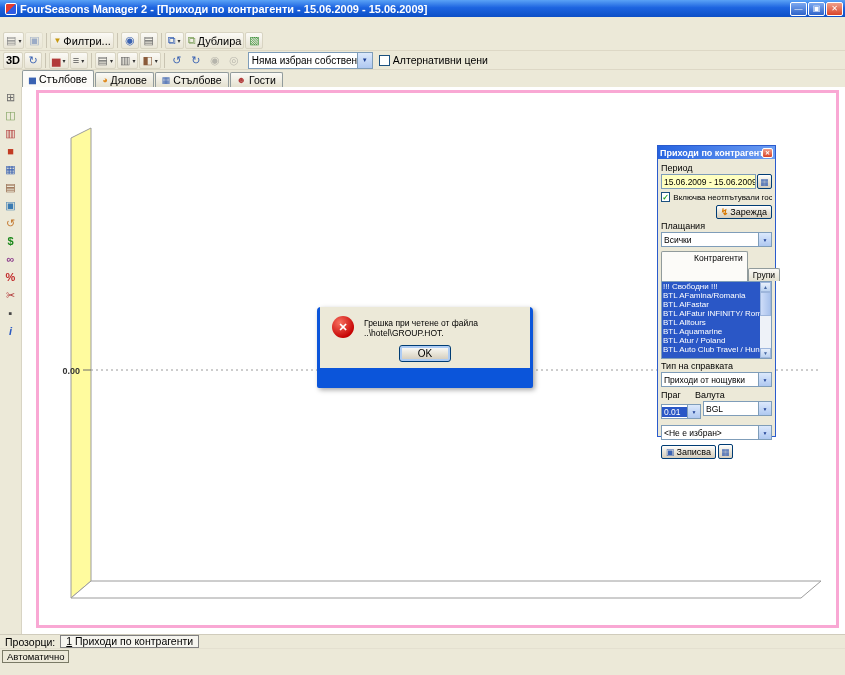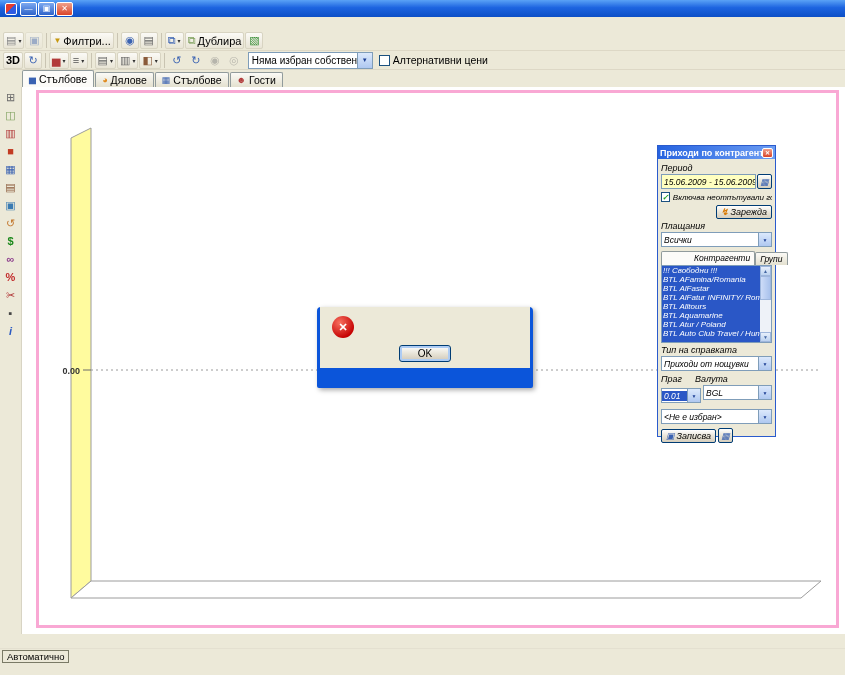--- a/index.html
+++ b/index.html
@@ -67,21 +67,21 @@
   .chart-frame svg { position:absolute; left:0; top:0; }
 
   
   .panel { position:absolute; left:657px; top:145px; width:119px; height:292px;
     border:1px solid #2A5BCD; background:#ECE9D8; font-size:9px; z-index:5; }
   .panel-title { height:13px; background:linear-gradient(90deg,#2663E0,#6C9CF2); color:#fff;
     font-weight:bold; font-size:9px; display:flex; align-items:center; padding:0 2px; }
   .panel-title .ptxt { flex:1; white-space:nowrap; overflow:hidden; }
   .pclose { width:11px; height:10px; background:linear-gradient(#F0A08A,#D8442A); border:1px solid #fff;
     border-radius:2px; color:#fff; font-size:6px; line-height:8px; text-align:center; }
-  .pbody { padding:2px 3px;font-style:italic; }
+  .pbody { padding:2px 3px; }
   .plabel { font-size:9px; margin-top:2px; white-space:nowrap; }
   .prow { display:flex; align-items:center; margin-top:1px; }
   .pdate { flex:1; background:#FFFFC0; border:1px solid #7F9DB9; height:15px; font-size:8.5px;
     display:flex; align-items:center; padding:0 2px; white-space:nowrap; overflow:hidden; }
   .sqbtn { width:15px; height:15px; margin-left:1px; display:flex; align-items:center; justify-content:center;
     border:1px solid #003C74; border-radius:2px; background:linear-gradient(#fff,#E8E4D8 50%,#D6CEBD);
     font-size:9px; color:#3A62B2; }
   .pcheckrow { display:flex; align-items:center; gap:3px; margin-top:3px; }
   .pcheck { width:10px; height:10px; border:1px solid #1C5180; background:#fff; font-size:8px;
     color:#21A121; line-height:9px; text-align:center; font-weight:bold; }
@@ -89,21 +89,21 @@
   .pload-row { display:flex; justify-content:flex-end; margin-top:3px; }
   .pbtn { display:inline-flex; align-items:center; gap:2px; border:1px solid #003C74; border-radius:2px;
     background:linear-gradient(#fff,#E8E4D8 50%,#D6CEBD); height:14px; padding:0 4px; font-size:9px; white-space:nowrap; }
   .pcombo { display:flex; align-items:center; height:15px; border:1px solid #7F9DB9; background:#fff; margin-top:1px; }
   .pcombo .cval { flex:1; font-size:8.5px; padding:0 2px; white-space:nowrap; overflow:hidden; }
   .pcombo .cbtn { width:13px; align-self:stretch; display:flex; align-items:center; justify-content:center;
     font-size:5px; color:#1C3E94; background:linear-gradient(#DCE9FC,#AFC8F0); border-left:1px solid #7F9DB9; }
   .ptabs { display:flex; margin-top:4px; align-items:flex-end; }
   .ptab { height:13px; padding:0 4px; font-size:8.5px; line-height:13px; border:1px solid #919B9C;
     border-bottom:none; border-radius:2px 2px 0 0; background:linear-gradient(#FBFAF6,#E3E0CF); white-space:nowrap; }
-  .ptab.active { background:#FCFBF8; height:14px;padding-left:32px; }
+  .ptab.active { background:#FCFBF8; height:30px;padding-left:32px; }
   .plist { height:78px; border:1px solid #7F9DB9; background:#fff; position:relative; overflow:hidden; }
   .plist-items { position:absolute; left:0; top:0; right:11px; bottom:0; }
   .plist-item { height:9px; line-height:9px; background:#2A57C6; color:#fff; font-size:8px;
     white-space:nowrap; overflow:hidden; padding-left:1px; }
   .pscroll { position:absolute; right:0; top:0; bottom:0; width:11px; background:#EEF2F8; }
   .sbtn { height:10px; font-size:5px; text-align:center; line-height:9px; color:#4467A3;
     background:linear-gradient(#E8F0FC,#BCD2F0); border:1px solid #9EB6DC; }
   .sbtn.down { position:absolute; bottom:0; left:0; right:0; }
   .sthumb { position:absolute; top:10px; left:0; right:0; height:24px;
     background:linear-gradient(90deg,#CDDCF8,#A9C2EC); border:1px solid #9EB6DC; }
@@ -149,20 +149,21 @@
   .grip { width:12px; height:11px; background:
     linear-gradient(135deg,transparent 50%,#fff 50%,#fff 60%,#9D9A84 60%,#9D9A84 70%,transparent 70%); }
 </style>
 </head>
 <body>
 
 <div id="app">
 
   <div class="titlebar">
     <span class="appicon"></span>
+    <span class="title">FourSeasons Manager 2 - [Приходи по контрагенти - 15.06.2009 - 15.06.2009]</span>
     <span class="winbtns">
       <span class="wbtn">—</span>
       <span class="wbtn">▣</span>
       <span class="wbtn close">✕</span>
     </span>
   </div>
 
 
   <div class="toolbar t1">
     <span class="tb-btn">
@@ -375,23 +376,28 @@
           <span>Записва</span>
         </span>
         <span class="sqbtn" style="margin-left:0">▦</span>
       </div>
     </div>
   </div>
 
   <div class="dialog">
     <div class="dlg-body">
       <span class="err-icon">✕</span>
+      <span class="dlg-msg">Грешка при четене от файла ..\hotel\GROUP.HOT.</span>
       <span class="dlg-ok">OK</span>
     </div>
   </div>
 
+  <div class="windowsbar">
+    <span>Прозорци:</span>
+    <span class="wtab"><span class="num">1</span><span> Приходи по контрагенти</span></span>
+  </div>
 
   <div class="autorow">
     <span class="autobtn">Автоматично</span>
   </div>
 
 
 </div>
 
 </body></html>

